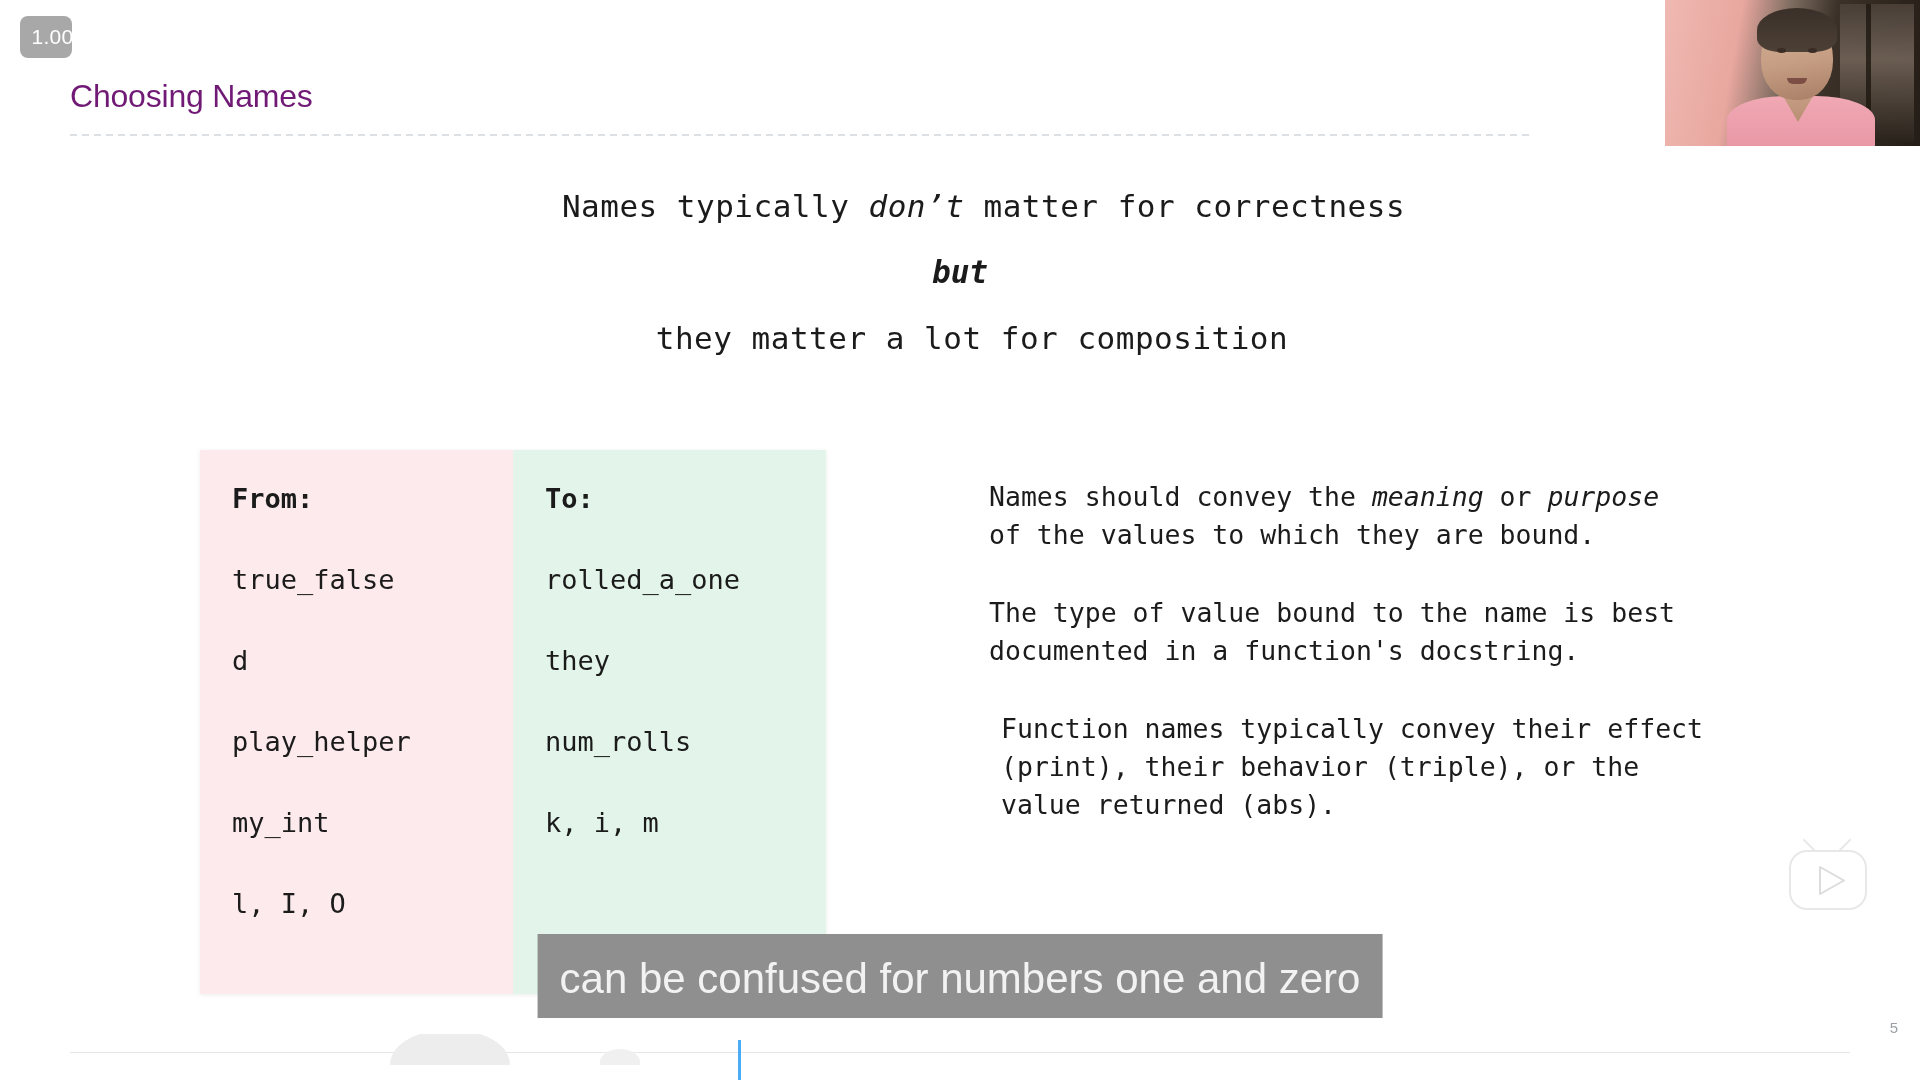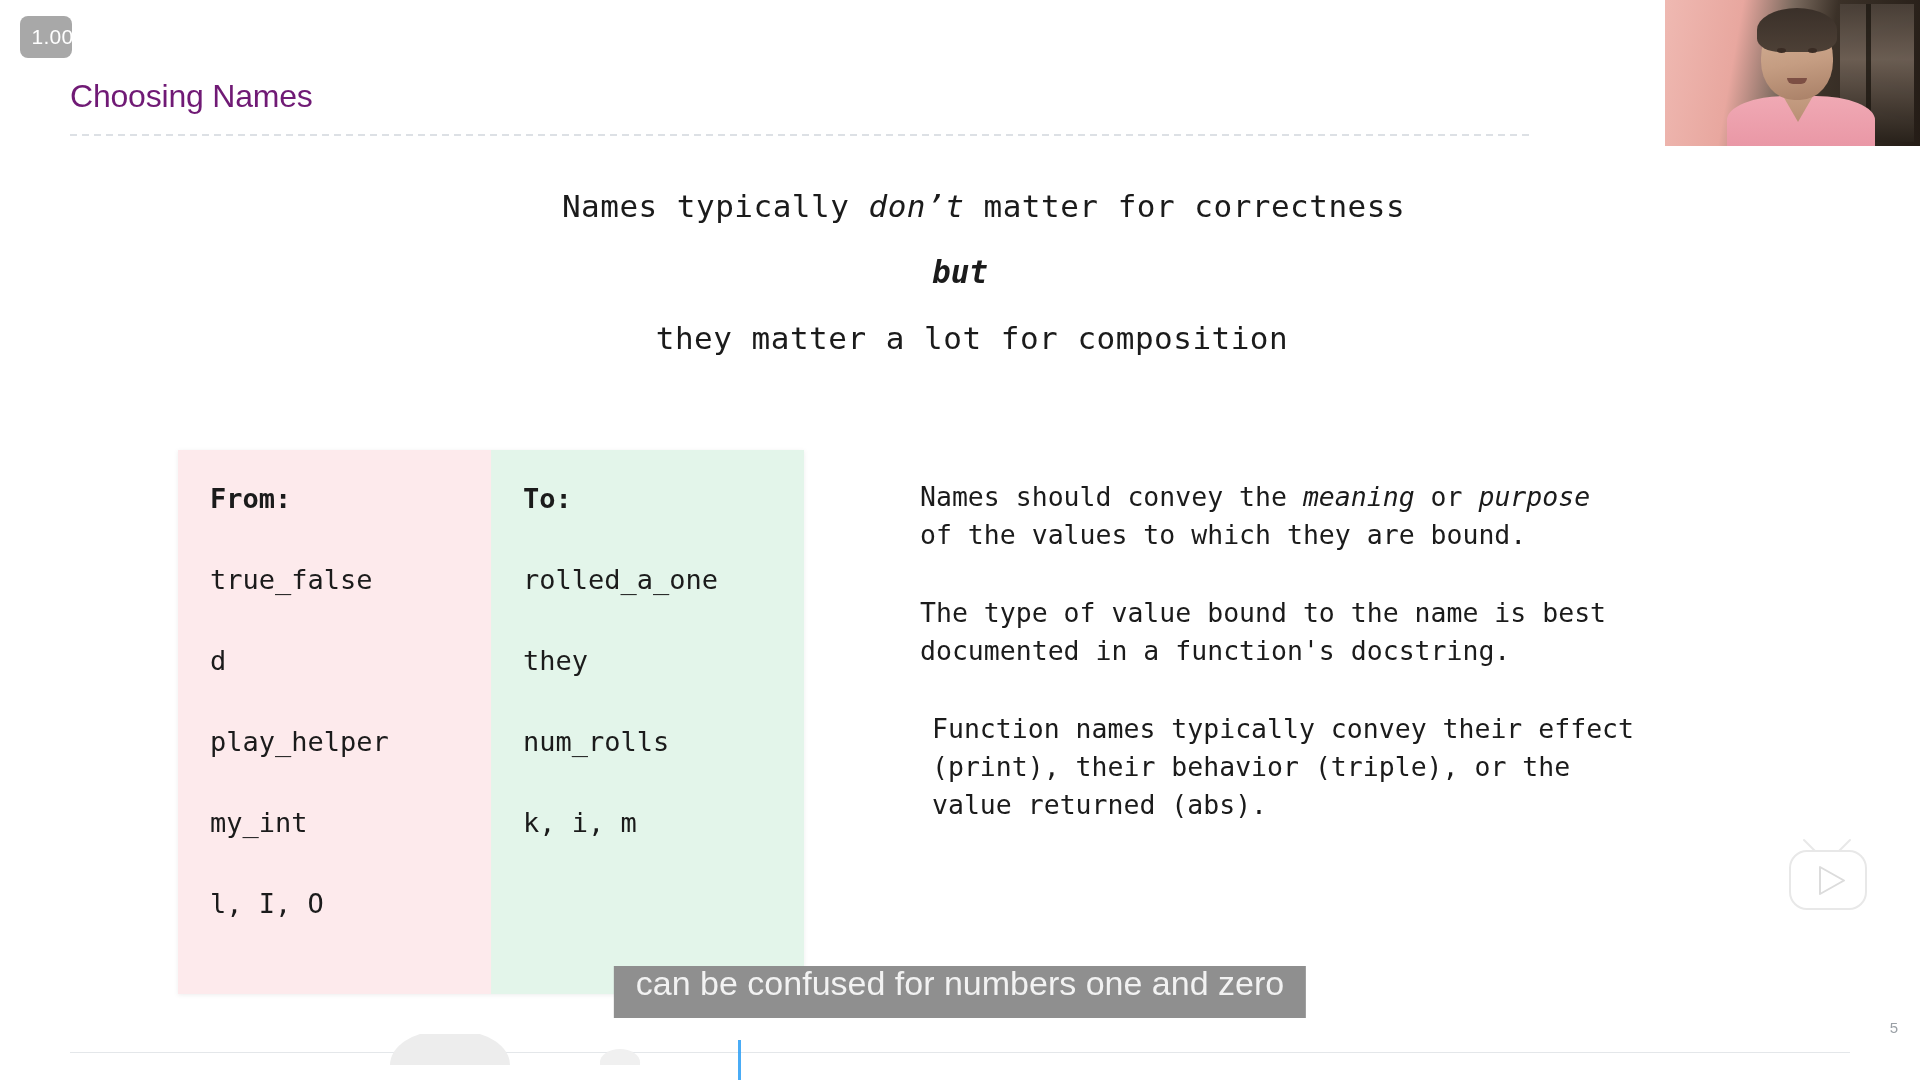--- a/index.html
+++ b/index.html
@@ -179,21 +179,21 @@
     font-size: 31px;
     letter-spacing: 0.5px;
     white-space: nowrap;
     margin-left: 24px;
   }
   .ital { font-style: italic; }
 
   
   .table-wrap {
     position: absolute;
-    left: 178px;
+    left: 200px;
     top: 450px;
     display: flex;
     filter: drop-shadow(0 1px 2px rgba(0,0,0,0.07));
   }
   .col {
     padding: 30px 0 28px 0;
     width: 313px;
   }
   .col.from { background: #fdeaec; }
   .col.to   { background: #e3f5ea; }
@@ -205,21 +205,21 @@
     height: 81px;
     line-height: 38px;
     padding-left: 32px;
     white-space: nowrap;
   }
   .cell.head { font-weight: bold; }
 
   
   .notes {
     position: absolute;
-    left: 920px;
+    left: 989px;
     top: 478px;
     width: 880px;
     font-family: "DejaVu Sans Mono", "Liberation Mono", monospace;
     font-size: 26.5px;
     line-height: 38px;
     color: #1b1b1b;
   }
   .notes p { margin-bottom: 40px; white-space: pre-wrap; }
   .notes p:last-child { margin-bottom: 0; margin-left: 12px; }
 
@@ -244,23 +244,23 @@
   }
 
   
   .caption {
     position: absolute;
     left: 50%;
     transform: translateX(-50%);
     bottom: 62px;
     background: #8f8f8f;
     color: #f2f2f2;
-    font-size: 34px;
+    font-size: 42px;
     line-height: 1;
-    padding: 0 22px 18px 22px;
+    padding: 24px 22px 18px 22px;
     white-space: nowrap;
     z-index: 45;
   }
 
   
   .waveform {
     position: absolute;
     left: 0;
     bottom: 0;
     width: 1920px;

